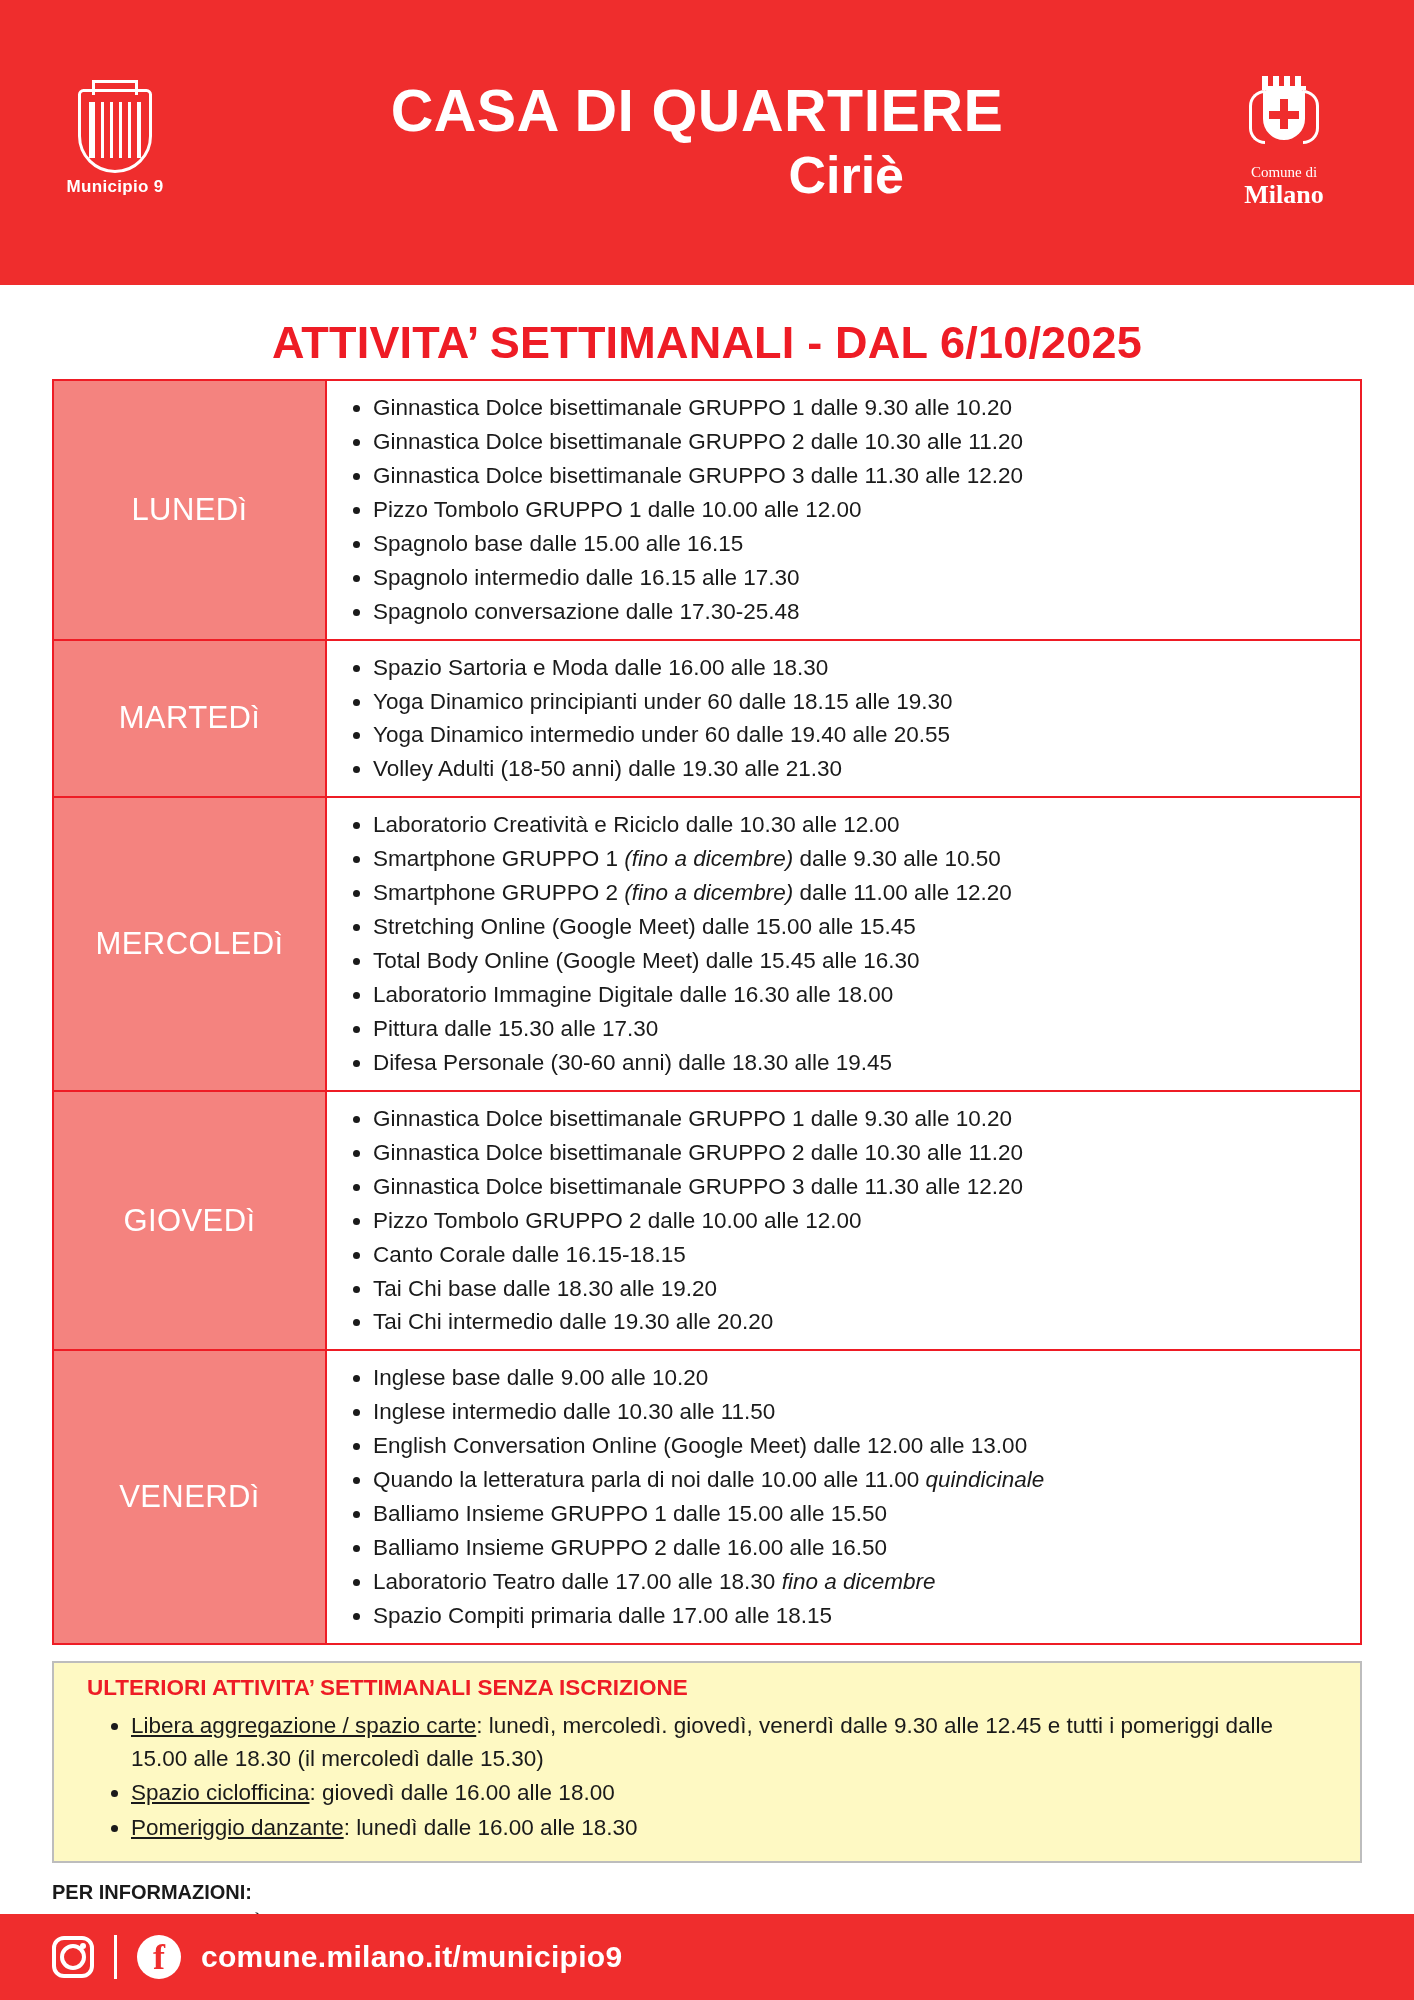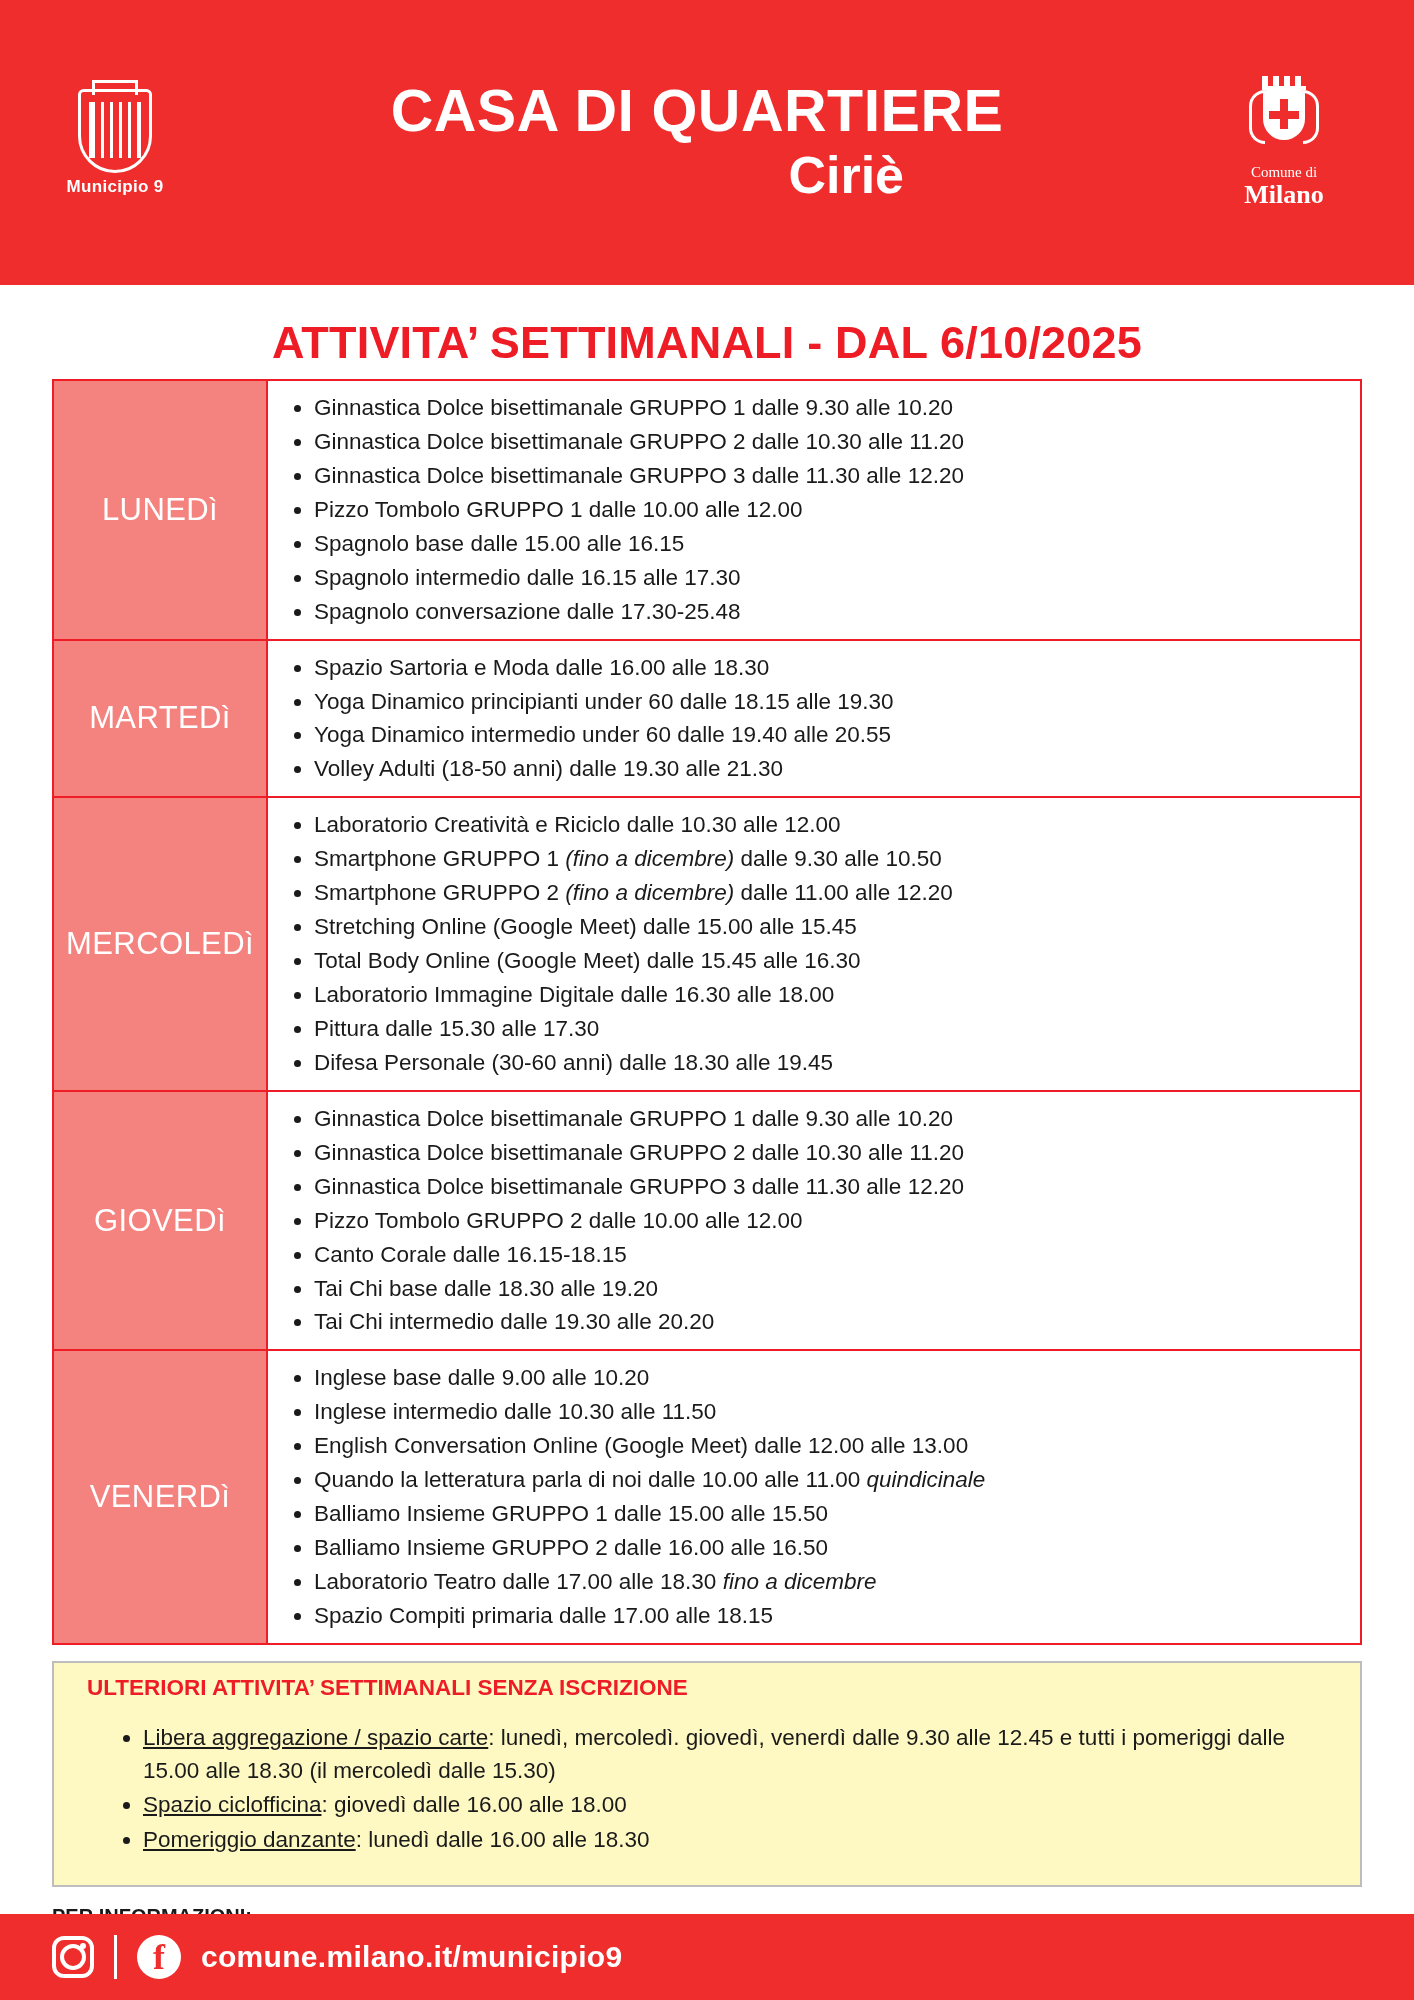--- a/index.html
+++ b/index.html
@@ -126,21 +126,21 @@
   .schedule {
     margin: 0 52px;
     border: 2px solid #ee1c25;
     border-collapse: collapse;
     width: calc(100% - 104px);
     table-layout: fixed;
   }
   .schedule tr { border-bottom: 2px solid #ee1c25; }
   .schedule tr:last-child { border-bottom: none; }
   .day-cell {
-    width: 214px;
+    width: 273px;
     background: #f4837f;
     color: #ffffff;
     font-size: 31px;
     font-weight: 400;
     text-align: center;
     vertical-align: middle;
     border-right: 2px solid #ee1c25;
     letter-spacing: .4px;
   }
   .acts-cell {
@@ -166,21 +166,21 @@
     border: 2px solid #bdbdbd;
     background: #fef9c3;
     padding: 10px 27px 12px;
   }
   .extra-title {
     color: #ee1c25;
     font-size: 22.5px;
     font-weight: 700;
     padding: 2px 0 4px 6px;
   }
-  .extra ul { margin: 16px; padding-left: 46px; }
+  .extra ul { margin: 4px; padding-left: 46px; }
   .extra li {
     font-size: 22.5px;
     line-height: 1.45;
     padding: 1px 0;
   }
   .extra li u, .extra .u { text-decoration: underline; }
 
   
   .info-wrap {
     display: flex;

